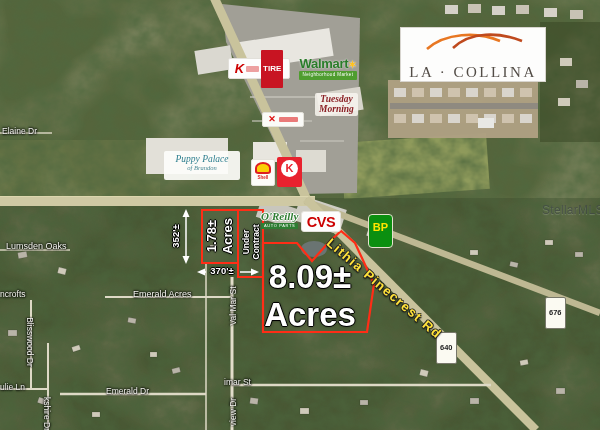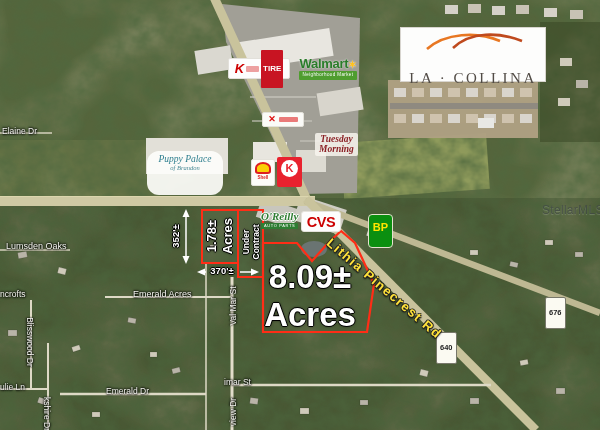--- a/index.html
+++ b/index.html
@@ -22,35 +22,35 @@
   .lithia-lbl{font-size:13px;letter-spacing:1.5px;transform-origin:0 0;transform:rotate(40.5deg);
     text-shadow:-1px 0 0 #222,1px 0 0 #222,0 -1px 0 #222,0 1px 0 #222,1px 1px 2px #000;}
   .shield{position:absolute;z-index:31;background:#fbfaf2;border:1px solid #77776a;border-radius:2px;
           color:#1d1d1d;font-size:7.5px;font-weight:bold;line-height:1;padding:11px 3px;}
   .watermark{position:absolute;z-index:33;font-size:12px;color:#3e4448;opacity:.6;letter-spacing:.3px;
              text-shadow:0 1px 1px rgba(255,255,255,.35);}
   
   .logo{position:absolute;z-index:20;}
   .lacollina{left:400px;top:27px;width:146px;height:55px;background:#fdfdfc;border:1px solid #d8d5cf;
              box-sizing:border-box;text-align:center;}
-  .lacollina .word{font-family:"Liberation Serif",serif;font-size:15px;letter-spacing:2.5px;color:#524c46;margin-top:14px;}
+  .lacollina .word{font-family:"Liberation Serif",serif;font-size:15px;letter-spacing:2.5px;color:#524c46;margin-top:8px;}
   .walmart{left:299px;top:57px;width:58px;text-align:center;}
   .wm-line{font-size:13px;font-weight:bold;color:#2a7c2a;letter-spacing:-.3px;line-height:1;
            text-shadow:0 0 2px rgba(255,255,255,.9);}
   .wm-spark{font-size:10px;color:#ffc220;font-weight:bold;}
   .wm-bar{margin-top:1px;background:#4f9d2f;color:#fff;font-size:4.5px;letter-spacing:.4px;
           padding:2px 0;border-radius:1px;line-height:1;}
   .tm{left:315px;top:93px;background:rgba(248,244,238,.85);padding:1px 4px;border-radius:2px;text-align:center;
-      font-family:"Liberation Serif",serif;font-style:italic;font-weight:bold;font-size:9.5px;color:#8b2025;line-height:1.1;margin-top:40px;}
+      font-family:"Liberation Serif",serif;font-style:italic;font-weight:bold;font-size:9.5px;color:#8b2025;line-height:1.1;}
   .tirelogo{left:228px;top:58px;width:62px;height:21px;background:#fdfdfd;border-radius:2px;
             display:flex;align-items:center;justify-content:center;gap:2px;box-sizing:border-box;border:1px solid #e2e0da;}
   .tire-k{color:#c00;font-weight:bold;font-style:italic;font-size:13px;line-height:1;}
   .tire-blur{width:13px;height:6px;background:#d44;opacity:.5;border-radius:1px;}
   .tire-box{background:#c81422;color:#fff;font-weight:bold;font-size:8px;line-height:1;padding:15px 2px;border-radius:1px;}
-  .puppy{left:147px;top:151px;width:76px;height:44px;background:rgba(253,253,250,.93);border-radius:12px;
+  .puppy{left:164px;top:151px;width:76px;height:29px;background:rgba(253,253,250,.93);border-radius:2px;
          text-align:center;box-sizing:border-box;padding-top:3px;}
   .puppy .l1{font-family:"Liberation Serif",serif;font-style:italic;font-size:9.5px;color:#2e7f8f;line-height:1.1;}
   .puppy .l2{font-family:"Liberation Serif",serif;font-style:italic;font-size:6.5px;color:#4a8a96;line-height:1.1;}
   .shell{left:251px;top:159px;width:24px;height:27px;background:#fcfcf8;border-radius:2px;text-align:center;
          box-sizing:border-box;padding-top:2px;border:1px solid #e4e2da;}
   .pecten{width:16px;height:12px;margin:0 auto;background:#fbce07;border:2px solid #dd1d21;
           border-radius:50% 50% 22% 22%;box-sizing:border-box;}
   .shell-word{font-size:4.5px;font-weight:bold;color:#dd1d21;line-height:1.6;}
   .circlek{left:277px;top:157px;width:25px;height:30px;background:#e8222e;border-radius:2px;text-align:center;
            box-sizing:border-box;padding-top:3px;}

